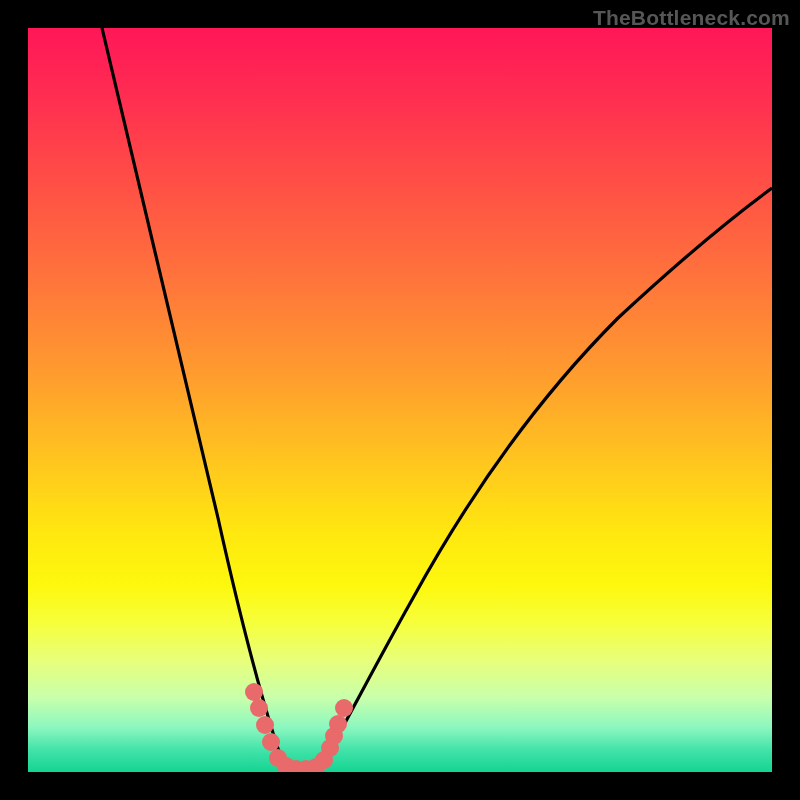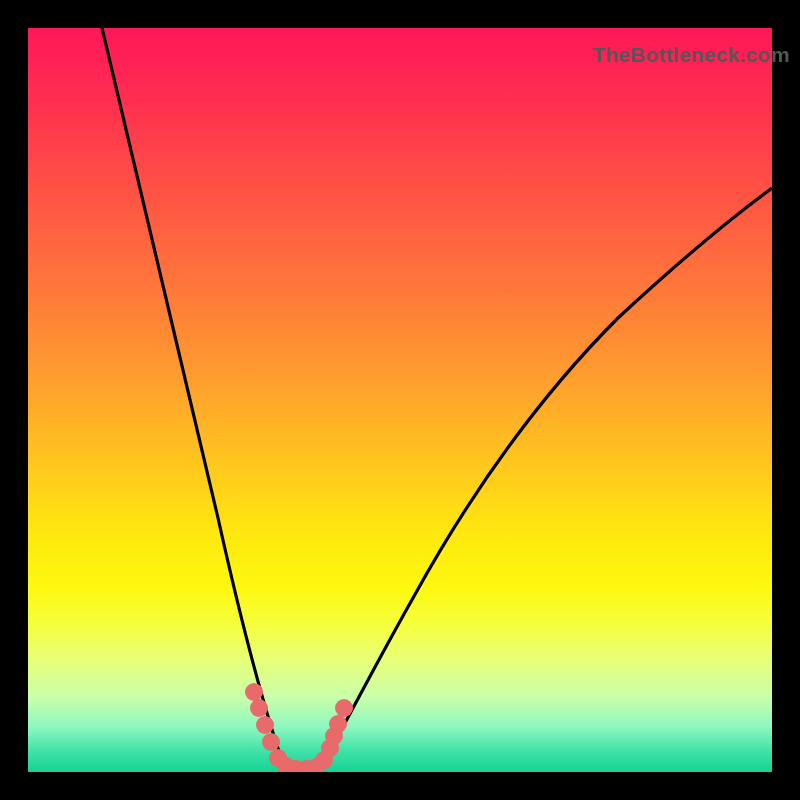--- a/index.html
+++ b/index.html
@@ -35,21 +35,20 @@
   }
   .watermark {
     position: absolute;
     top: 6px;
     right: 10px;
     font-family: Arial, Helvetica, sans-serif;
     font-size: 21px;
     font-weight: 600;
     color: #565656;
     letter-spacing: 0.2px;
-    margin-top: 37px;
   }
   svg.curves {
     position: absolute;
     left: 0; top: 0;
     width: 744px; height: 744px;
   }
 </style>
 </head>
 <body>
 

